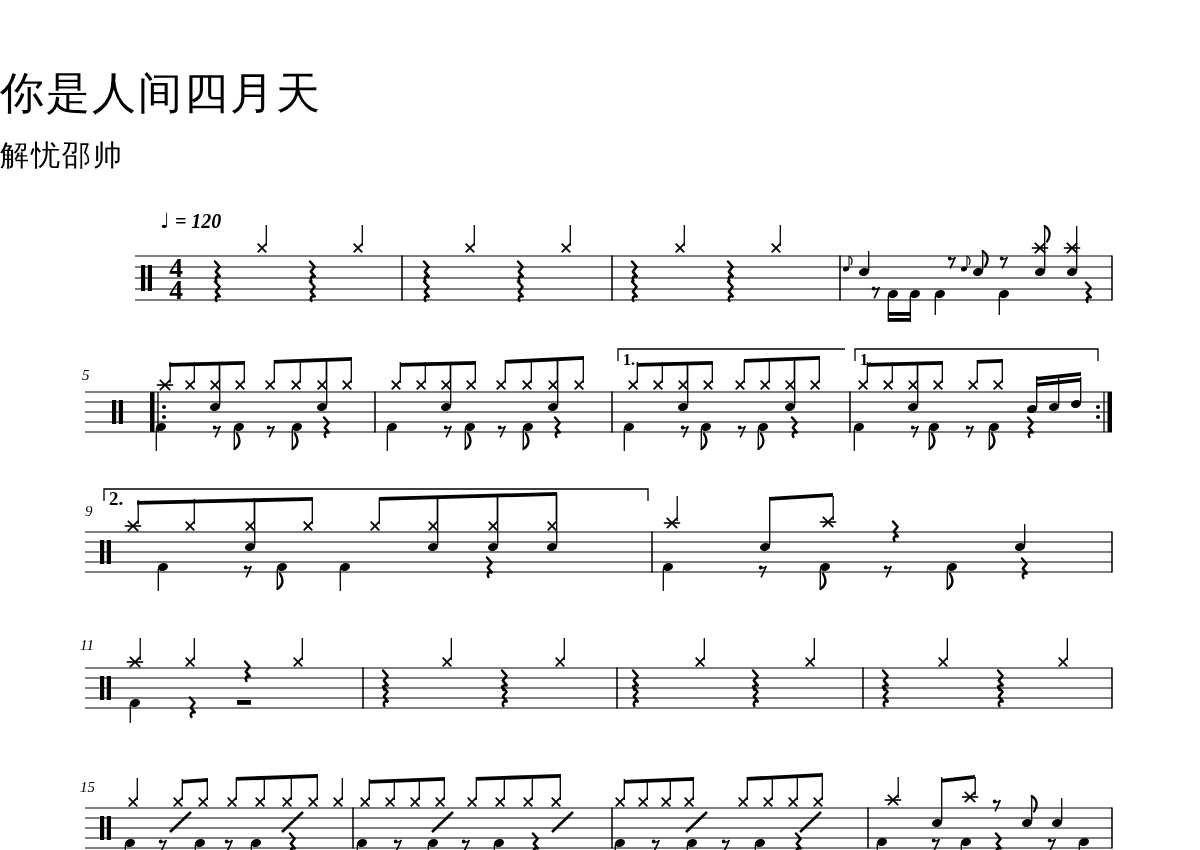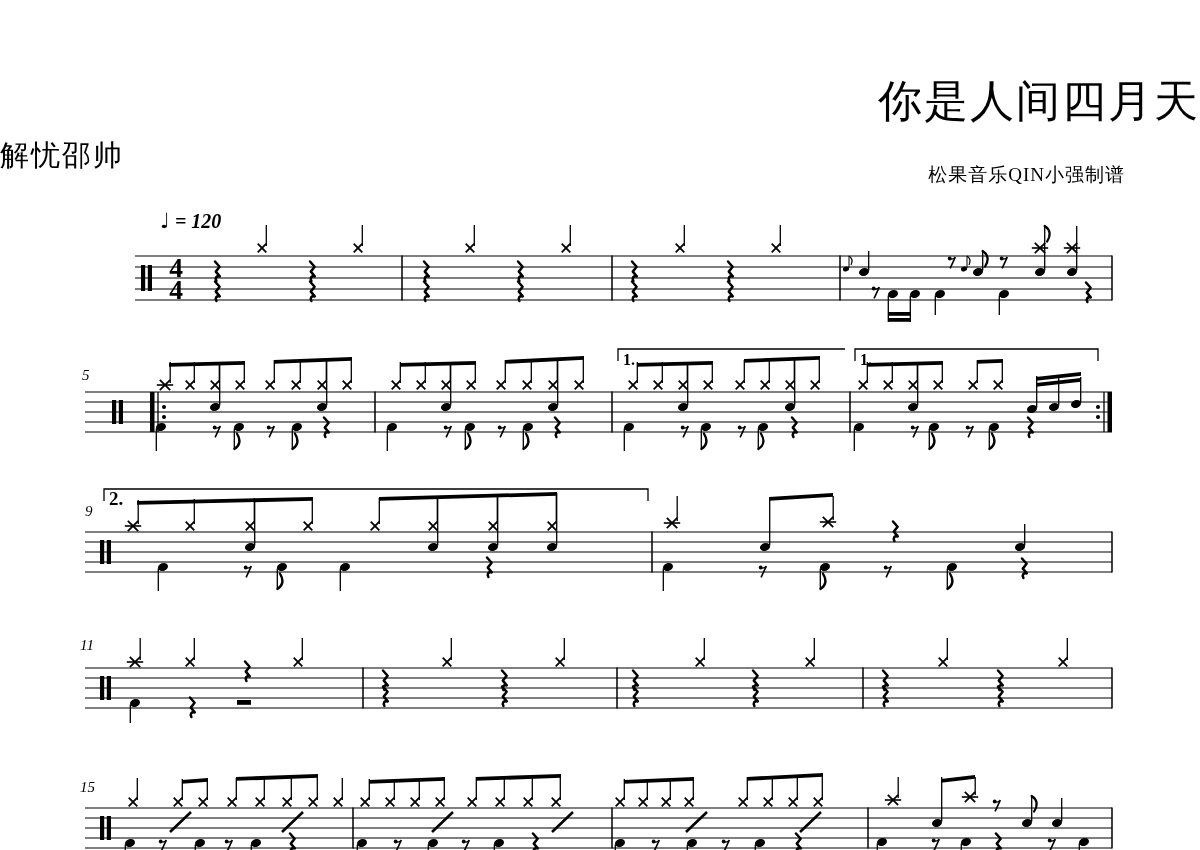--- a/index.html
+++ b/index.html
@@ -1,34 +1,33 @@
 <!DOCTYPE html>
 <html><head>
 <meta charset="utf-8">
 <style>
   html,body{margin:0;padding:0;background:#fff;}
   .page{position:relative;width:1200px;height:850px;background:#ffffff;overflow:hidden;
         font-family:"Liberation Serif",serif;color:#000;}
-  .title{position:absolute;left:0;right:0;top:72px;text-align:right;
+  .title{position:absolute;left:0;right:0;top:64px;text-align:left;
          font-size:44px;letter-spacing:2px;font-weight:400;}
   .subtitle{position:absolute;left:0;right:0;top:136px;text-align:left;
             font-size:29px;letter-spacing:2px;}
   .credit{position:absolute;right:75px;top:162px;font-size:19px;letter-spacing:1px;}
   .tempo{position:absolute;left:160px;top:209px;font-weight:bold;font-size:20px;font-style:italic;}
   .tempo .note{font-family:"DejaVu Sans",sans-serif;font-size:21px;font-weight:bold;}
   svg{position:absolute;left:0;top:0;}
   svg text{font-family:"Liberation Serif",serif;fill:#000;}
 </style>
 </head>
 <body>
 
 <div class="page">
   <div class="title">你是人间四月天</div>
   <div class="subtitle">解忧邵帅</div>
-  <div class="credit">松果音乐QIN小强制谱</div>
   <div class="tempo"><span class="note">♩</span> <span>= 120</span></div>
   <svg id="score" width="1200" height="850" viewBox="0 0 1200 850">
       <g>
         <line x1="135" y1="256" x2="1112" y2="256" stroke="#000" stroke-width="1.1"></line>
         <line x1="135" y1="267" x2="1112" y2="267" stroke="#000" stroke-width="1.1"></line>
         <line x1="135" y1="278" x2="1112" y2="278" stroke="#000" stroke-width="1.1"></line>
         <line x1="135" y1="289" x2="1112" y2="289" stroke="#000" stroke-width="1.1"></line>
         <line x1="135" y1="300" x2="1112" y2="300" stroke="#000" stroke-width="1.1"></line>
       </g>
       <g>

